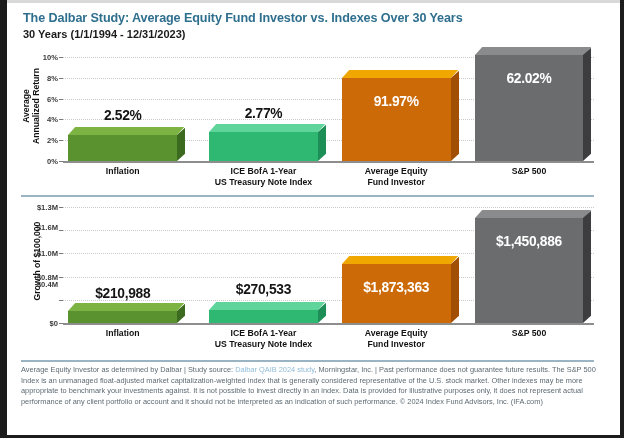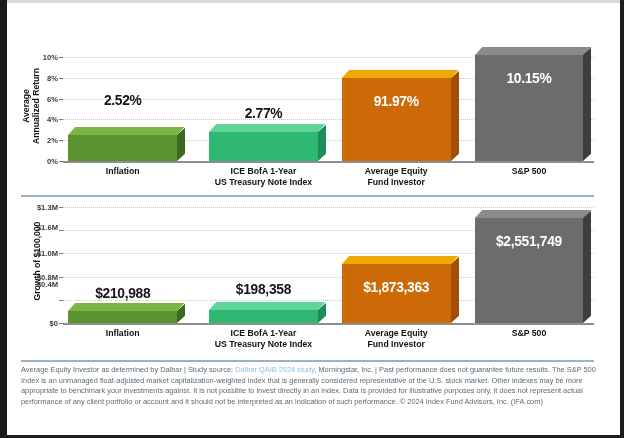--- a/index.html
+++ b/index.html
@@ -165,20 +165,22 @@
 
 <div id="page">
 
   <div class="frame-top"></div>
   <div class="frame-left"></div>
   <div class="frame-right"></div>
   <div class="frame-bottom"></div>
 
   <div class="inner">
 
+    <div class="title">The Dalbar Study: Average Equity Fund Investor vs. Indexes Over 30 Years</div>
+    <div class="subtitle">30 Years (1/1/1994 - 12/31/2023)</div>
 
     <div class="panel" id="panel-top">
       <div class="axis-title" id="axis-title-top">Average
 Annualized Return</div>
       <div class="plot" id="plot-top">
           <div class="gridline baseline" style="top: 104px;"></div>
           <div class="ytick" style="top: 104px;">0%</div>
           <div class="tickmark" style="top: 104px;"></div>
           <div class="gridline" style="top: 83.2px;"></div>
           <div class="ytick" style="top: 83.2px;">2%</div>
@@ -193,21 +195,21 @@
           <div class="ytick" style="top: 20.8px;">8%</div>
           <div class="tickmark" style="top: 20.8px;"></div>
           <div class="gridline" style="top: 0px;"></div>
           <div class="ytick" style="top: 0px;">10%</div>
           <div class="tickmark" style="top: 0px;"></div>
           <div class="bar" style="left: 1%; width: 20.5%; height: 26.208px;">
             <div class="front" style="background: rgb(91, 146, 48);"></div>
             <div class="top" style="background: rgb(124, 179, 66);"></div>
             <div class="side" style="background: rgb(60, 106, 30);"></div>
           </div>
-          <div class="bar-value outside" style="left: 11.25%; top: 36px; text-align: center;">2.52%</div>
+          <div class="bar-value outside" style="left: 11.25%; top: 51px; text-align: center;">2.52%</div>
           <div class="bar-label" style="left: 11.25%; transform: translateX(-50%); width: 150px; top: 109px;">Inflation</div>
           <div class="bar" style="left: 27.5%; width: 20.5%; height: 28.808px;">
             <div class="front" style="background: rgb(46, 184, 114);"></div>
             <div class="top" style="background: rgb(95, 212, 155);"></div>
             <div class="side" style="background: rgb(29, 143, 86);"></div>
           </div>
           <div class="bar-value outside" style="left: 37.75%; top: 49.192px;">2.77%</div>
           <div class="bar-label" style="left: 37.75%; transform: translateX(-50%); width: 150px; top: 109px;">ICE BofA 1-Year
 US Treasury Note Index</div>
           <div class="bar" style="left: 52.5%; width: 20.5%; height: 83.304px;">
@@ -216,21 +218,21 @@
             <div class="side" style="background: rgb(160, 79, 4);"></div>
           </div>
           <div class="bar-value inside" style="left: 62.75%; top: 36.696px;">91.97%</div>
           <div class="bar-label" style="left: 62.75%; transform: translateX(-50%); width: 150px; top: 109px;">Average Equity
 Fund Investor</div>
           <div class="bar" style="left: 77.5%; width: 20.5%; height: 105.56px;">
             <div class="front" style="background: rgb(107, 108, 110);"></div>
             <div class="top" style="background: rgb(138, 139, 141);"></div>
             <div class="side" style="background: rgb(61, 61, 63);"></div>
           </div>
-          <div class="bar-value inside" style="left: 87.75%; top: 14.44px;">10.15%</div>
+          <div class="bar-value inside" style="left: 87.75%; top: 14.44px;">62.02%</div>
           <div class="bar-label" style="left: 87.75%; transform: translateX(-50%); width: 150px; top: 109px;">S&amp;P 500</div>
         </div>
     </div>
 
     <div class="divider" id="divider-mid"></div>
 
     <div class="panel" id="panel-bottom">
       <div class="axis-title" id="axis-title-bottom">Growth of $100,000</div>
       <div class="plot" id="plot-bottom">
           <div class="gridline baseline" style="top: 116px;"></div>
@@ -256,37 +258,37 @@
             <div class="top" style="background: rgb(124, 179, 66);"></div>
             <div class="side" style="background: rgb(60, 106, 30);"></div>
           </div>
           <div class="bar-value outside" style="left: 11.25%; top: 79px;">$210,988</div>
           <div class="bar-label" style="left: 11.25%; transform: translateX(-50%); width: 150px; top: 121px;">Inflation</div>
           <div class="bar" style="left: 27.5%; width: 20.5%; height: 13.165px;">
             <div class="front" style="background: rgb(46, 184, 114);"></div>
             <div class="top" style="background: rgb(95, 212, 155);"></div>
             <div class="side" style="background: rgb(29, 143, 86);"></div>
           </div>
-          <div class="bar-value outside" style="left: 37.75%; top: 74.835px;">$198,358</div>
+          <div class="bar-value outside" style="left: 37.75%; top: 74.835px;">$270,533</div>
           <div class="bar-label" style="left: 37.75%; transform: translateX(-50%); width: 150px; top: 121px;">ICE BofA 1-Year
 US Treasury Note Index</div>
           <div class="bar" style="left: 52.5%; width: 20.5%; height: 58.5257px;">
             <div class="front" style="background: rgb(204, 106, 8);"></div>
             <div class="top" style="background: rgb(240, 168, 0);"></div>
             <div class="side" style="background: rgb(160, 79, 4);"></div>
           </div>
           <div class="bar-value inside" style="left: 62.75%; top: 73.4743px;">$1,873,363</div>
           <div class="bar-label" style="left: 62.75%; transform: translateX(-50%); width: 150px; top: 121px;">Average Equity
 Fund Investor</div>
           <div class="bar" style="left: 77.5%; width: 20.5%; height: 105.43px;">
             <div class="front" style="background: rgb(107, 108, 110);"></div>
             <div class="top" style="background: rgb(138, 139, 141);"></div>
             <div class="side" style="background: rgb(61, 61, 63);"></div>
           </div>
-          <div class="bar-value inside" style="left: 87.75%; top: 26.5703px;">$2,551,749</div>
+          <div class="bar-value inside" style="left: 87.75%; top: 26.5703px;">$1,450,886</div>
           <div class="bar-label" style="left: 87.75%; transform: translateX(-50%); width: 150px; top: 121px;">S&amp;P 500</div>
         </div>
     </div>
 
     <div class="divider" id="divider-bottom"></div>
 
     <div id="footnote">Average Equity Investor as determined by Dalbar | Study source: <span class="lnk" style="color: rgb(143, 188, 216);">Dalbar QAIB 2024 study</span>, Morningstar, Inc. | Past performance does not guarantee future results. The S&amp;P 500 Index is an unmanaged float-adjusted market capitalization-weighted index that is generally considered representative of the U.S. stock market. Other indexes may be more appropriate to benchmark your investments against. It is not possible to invest directly in an index. Data is provided for illustrative purposes only, it does not represent actual performance of any client portfolio or account and it should not be interpreted as an indication of such performance. © 2024 Index Fund Advisors, Inc. (IFA.com)</div>
 
   </div>
 </div>

